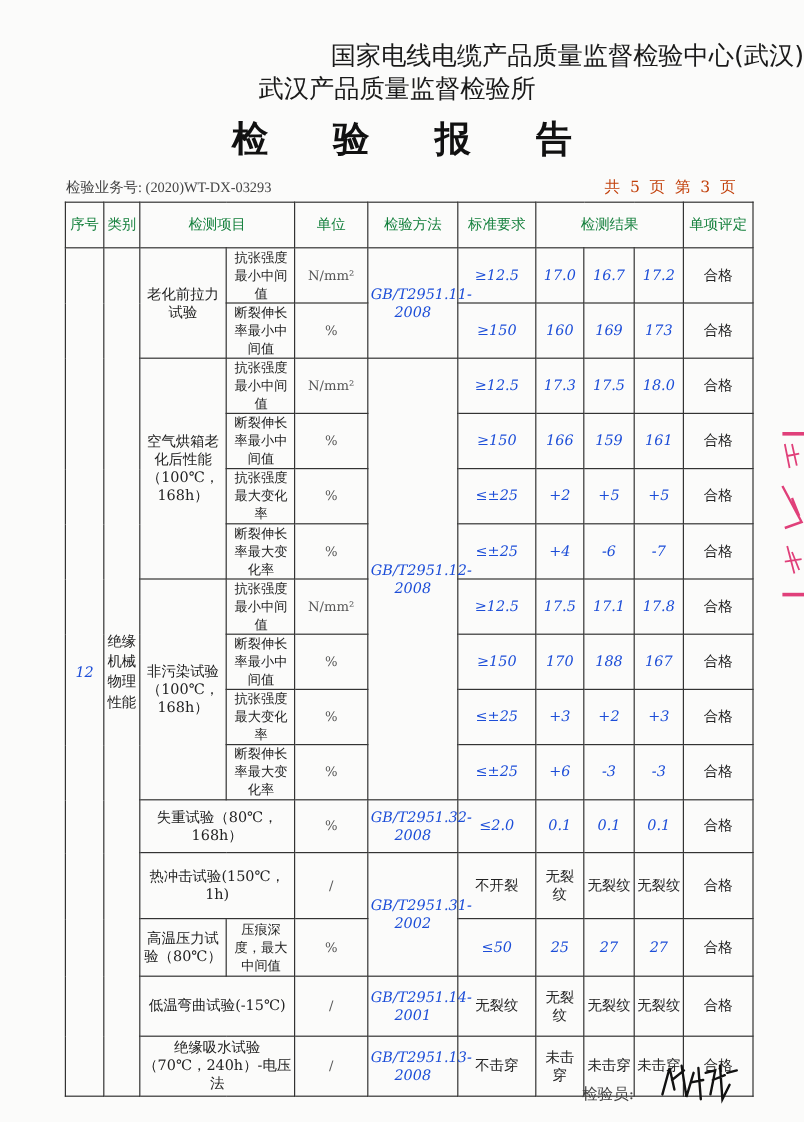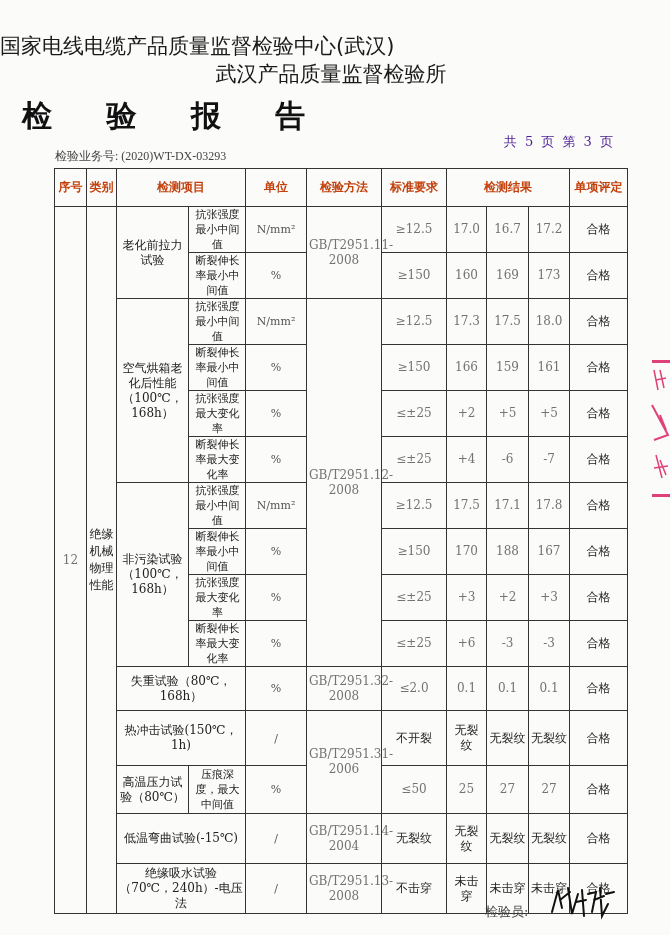--- a/index.html
+++ b/index.html
@@ -1,34 +1,34 @@
 <!DOCTYPE html>
 <html><head>
 <meta charset="utf-8">
 <style>
   html, body { margin:0; padding:0; }
   body {
     width:670px; height:935px; background:#fbfbfa; position:relative; overflow:hidden;
     font-family:"DejaVu Serif","Liberation Serif",serif; color:#222;
   }
-  .title1 { position:absolute; top:32px; left:0; width:670px; text-align:left; font-size:21px; font-family:"DejaVu Sans","Liberation Sans",sans-serif; color:#1a1a1a; letter-spacing:0px; }
+  .title1 { position:absolute; top:32px; left:0; width:670px; text-align:right; font-size:21px; font-family:"DejaVu Sans","Liberation Sans",sans-serif; color:#1a1a1a; letter-spacing:0px; }
   .title2 { position:absolute; top:60px; left:0; width:662px; text-align:center; font-size:21px; font-family:"DejaVu Sans","Liberation Sans",sans-serif; color:#1a1a1a; }
-  .title3 { position:absolute; top:96px; left:0; width:670px; font-size:30px; font-weight:bold; letter-spacing:22px; font-family:"DejaVu Serif",serif; color:#111; padding-left:22px; box-sizing:border-box; }
+  .title3 { position:absolute; top:96px; left:0; width:670px; text-align:center; font-size:30px; font-weight:bold; letter-spacing:22px; font-family:"DejaVu Serif",serif; color:#111; padding-left:22px; box-sizing:border-box; }
   .meta-left { position:absolute; top:148px; left:55px; font-size:12px; color:#444; font-family:Liberation Serif, serif; }
-  .meta-right { position:absolute; top:133px; right:55px; font-size:13px; color:#4c1d95; letter-spacing:2px; }
+  .meta-right { position:absolute; top:147px; right:55px; font-size:13px; color:#c2410c; letter-spacing:2px; }
   table.rep {
     position:absolute; top:168px; left:54px; width:573px;
     border-collapse:collapse; table-layout:fixed; font-size:12px;
   }
   table.rep td, table.rep th {
     border:1px solid #333; text-align:center; vertical-align:middle; padding:0 2px; font-weight:normal; line-height:15px;
   }
-  table.rep th { color:#c2410c; height:37px;font-weight:bold; }
+  table.rep th { color:#15803d; height:37px; }
   .small { font-size:11px; text-align:left; padding-left:3px !important; }
-  .num { font-size:12px; color:#737373; }
+  .num { font-size:12px; color:#1d4ed8;font-style:italic; }
   .unit { font-size:11px; color:#555;margin-top:46px; }
   .inspector { position:absolute; top:903px; left:485px; font-size:13px; color:#444; }
   .signature { position:absolute; top:882px; left:548px; width:70px; height:38px; }
   .stamp { position:absolute; top:360px; left:648px; width:22px; height:140px; }
 </style>
 </head>
 <body>
 
 <div class="title1">国家电线电缆产品质量监督检验中心(武汉)</div>
 <div class="title2">武汉产品质量监督检验所</div>
@@ -173,21 +173,21 @@
     <td class="num">≤2.0</td>
     <td class="num">0.1</td>
     <td class="num">0.1</td>
     <td class="num">0.1</td>
     <td>合格</td>
   </tr>
 
   <tr style="height:55px">
     <td colspan="2">热冲击试验(150℃，1h)</td>
     <td class="unit">/</td>
-    <td rowspan="2" class="num">GB/T2951.31-2006</td>
+    <td rowspan="2" class="num">GB/T2951.31-2002</td>
     <td>不开裂</td>
     <td>无裂纹</td>
     <td>无裂纹</td>
     <td>无裂纹</td>
     <td>合格</td>
   </tr>
 
   <tr style="height:48px">
     <td>高温压力试验（80℃）</td>
     <td class="small">压痕深度，最大中间值</td>
@@ -195,21 +195,21 @@
     <td class="num">≤50</td>
     <td class="num">25</td>
     <td class="num">27</td>
     <td class="num">27</td>
     <td>合格</td>
   </tr>
 
   <tr style="height:50px">
     <td colspan="2">低温弯曲试验(-15℃)</td>
     <td class="unit">/</td>
-    <td class="num">GB/T2951.14-2004</td>
+    <td class="num">GB/T2951.14-2001</td>
     <td>无裂纹</td>
     <td>无裂纹</td>
     <td>无裂纹</td>
     <td>无裂纹</td>
     <td>合格</td>
   </tr>
 
   <tr style="height:50px">
     <td colspan="2">绝缘吸水试验（70℃，240h）-电压法</td>
     <td class="unit">/</td>

